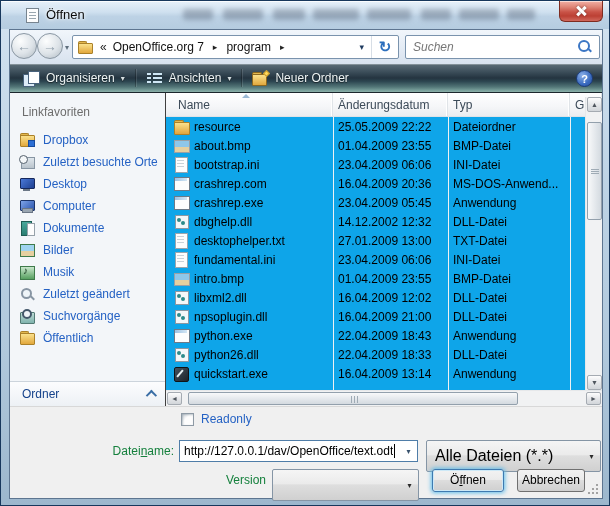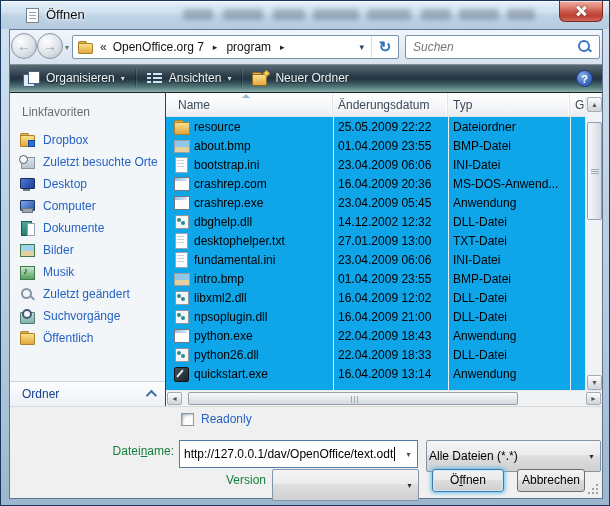--- a/index.html
+++ b/index.html
@@ -156,29 +156,29 @@
     box-shadow:3px 0 0 #9fabb5,6px 0 0 #9fabb5;}
   
   .dfooter{position:absolute;left:0;right:0;top:376px;bottom:0;background:#f0f0f0;border-top:1px solid #d8d8d8;}
   .checkbox{position:absolute;left:171px;top:6px;width:13px;height:13px;background:linear-gradient(135deg,#cdd4da,#fdfdfd 40%);
     border:1px solid #8e9aa5;box-shadow:inset 1px 1px 2px rgba(120,135,150,.5);}
   .cb-label{position:absolute;left:191px;top:5px;font-size:12px;color:#2562c4;}
   .flabel{position:absolute;font-size:12px;color:#15803d;}
   .fn-label{left:0;top:37px;width:164px;text-align:right;}
   .vs-label{left:0;top:66px;width:256px;text-align:right;}
   .mn{text-decoration:underline;}
-  .fn-combo{position:absolute;left:169px;top:33px;width:239px;height:28px;background:#fff;border:1px solid #4f7da8;
+  .fn-combo{position:absolute;left:169px;top:33px;width:239px;height:22px;background:#fff;border:1px solid #4f7da8;
     display:flex;align-items:center;font-size:12px;color:#000;padding-left:4px;}
   .fn-text{white-space:nowrap;overflow:hidden;}
   .caret{width:1px;height:14px;background:#000;margin-left:1px;flex:0 0 1px;}
   .combo-arrow{margin-left:auto;width:17px;text-align:center;font-size:8px;color:#39536e;flex:0 0 17px;}
   .combo-arrow::before{content:"\25BE";}
   .g-combo{position:absolute;height:32px;border:1px solid #8595a5;border-radius:2px;
     background:linear-gradient(180deg,#f5f5f5,#ebebeb 45%,#dedede 50%,#d0d0d0);
-    display:flex;align-items:center;font-size:12px;color:#000;padding-left:2px;}
+    display:flex;align-items:center;font-size:16px;color:#000;padding-left:8px;}
   .ft-combo{left:416px;top:33px;width:175px;}
   .vs-combo{left:262px;top:62px;width:147px;}
   .g-combo .combo-arrow{color:#2b2b2b;}
   .pushbtn{position:absolute;top:62px;height:23px;border:1px solid #707070;border-radius:3px;
     background:linear-gradient(180deg,#f2f2f2,#ebebeb 45%,#dddddd 50%,#cfcfcf);
     font-size:12px;color:#000;text-align:center;line-height:21px;}
   .open-btn{left:422px;width:72px;border-color:#3e7ab0;box-shadow:0 0 4px 1px #5fbdea,inset 0 0 0 1px #cde9f7;}
   .cancel-btn{left:507px;width:68px;}
   .grip{position:absolute;right:4px;bottom:4px;width:10px;height:10px;}
   .grip::before{content:"";position:absolute;left:0;top:0;width:2px;height:2px;background:transparent;

